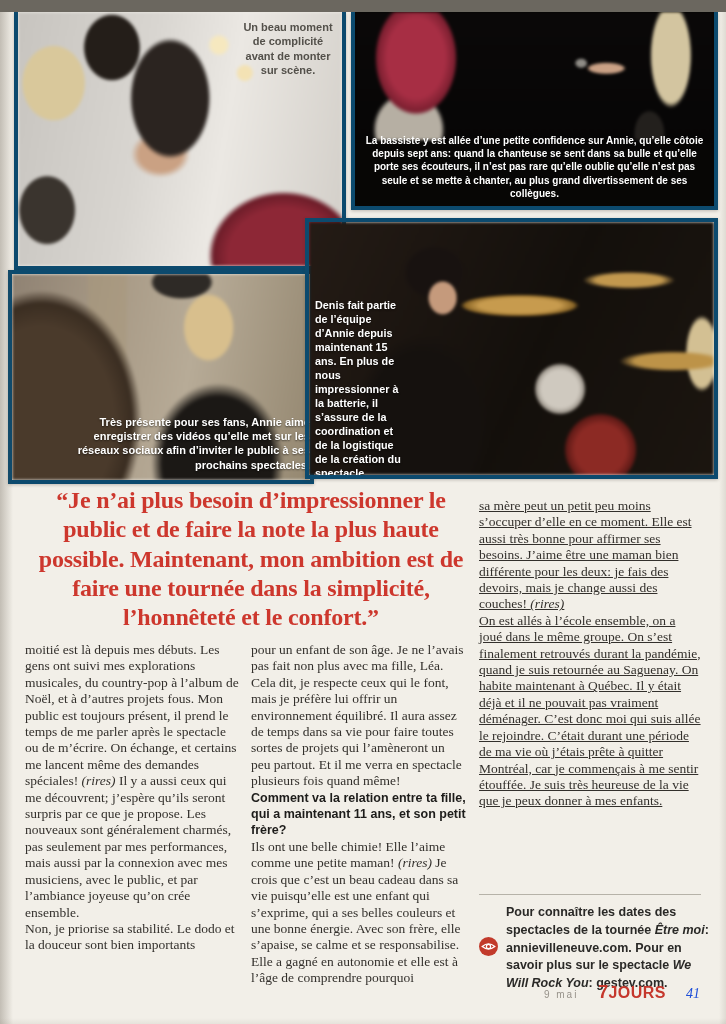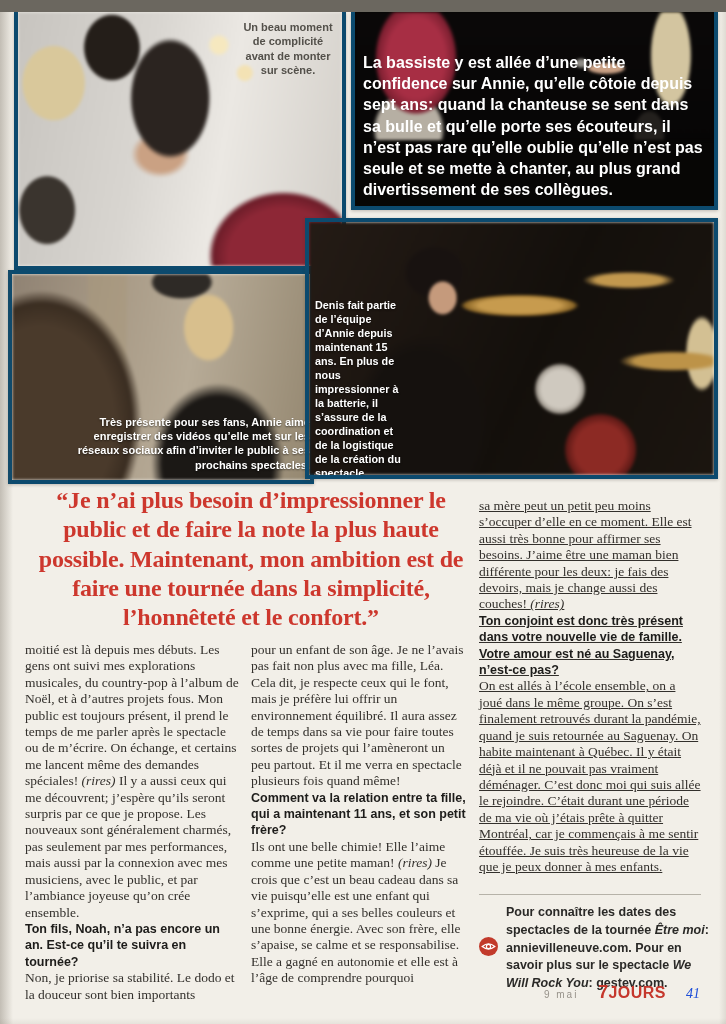--- a/index.html
+++ b/index.html
@@ -65,21 +65,21 @@
     height:128px;
     background:
       radial-gradient(52px 72px at 17% 36%, #a72e44 0 55%, #7c1f30 74%, rgba(124,31,48,0) 80%),
       radial-gradient(55px 58px at 15% 92%, #b6afa3 0 58%, rgba(182,175,163,0) 66%),
       radial-gradient(34px 85px at 88% 34%, #d3c5a0 0 55%, rgba(211,197,160,0) 62%),
       radial-gradient(24px 36px at 82% 95%, #23201d 0 58%, rgba(35,32,29,0) 66%),
       radial-gradient(9px 7px at 63% 40%, #8f8c86 0 58%, rgba(143,140,134,0) 70%),
       radial-gradient(30px 9px at 70% 44%, #caa185 0 55%, rgba(202,161,133,0) 66%),
       linear-gradient(#0a0808, #060505);
   }
-  .caption-concert{left:8px; right:8px; bottom:6px; font-size:16px; line-height:1.32; text-shadow:none;}
+  .caption-concert{left:8px; right:8px; bottom:6px; font-size:10px; line-height:1.32; text-shadow:none;text-align:center;}
 
   
   .photo-drums{left:305px; top:206px; width:405px; height:253px;}
   .photo-drums .art{
     background:
       radial-gradient(70px 13px at 52% 33%, #c79b4e 0 58%, #8a6526 78%, rgba(138,101,38,0) 85%),
       radial-gradient(58px 11px at 79% 23%, #c2984e 0 58%, rgba(194,152,78,0) 80%),
       radial-gradient(68px 13px at 90% 55%, #bd9348 0 58%, rgba(189,147,72,0) 80%),
       radial-gradient(34px 34px at 62% 66%, #cfc9bf 0 55%, #9d968c 70%, rgba(157,150,140,0) 76%),
       radial-gradient(46px 46px at 72% 90%, #8c2a24 0 55%, #5f1a16 74%, rgba(95,26,22,0) 80%),
@@ -152,31 +152,29 @@
 
   <div class="photo photo-drums">
     <div class="art"></div>
     <div class="caption caption-drums">Denis fait partie de l’équipe d’Annie depuis maintenant 15 ans. En plus de nous impressionner à la batterie, il s’assure de la coordination et de la logistique de la création du spectacle.</div>
   </div>
 
   <div class="pullquote">“Je n’ai plus besoin d’impressionner le public et de faire la note la plus haute possible. Maintenant, mon ambition est de faire une tournée dans la simplicité, l’honnêteté et le confort.”</div>
 
   <div class="col col-1">
       <p class="a"><span>moitié est là depuis mes débuts. Les gens ont suivi mes explorations musicales, du country-pop à l’album de Noël, et à d’autres projets fous. Mon public est toujours présent, il prend le temps de me parler après le spectacle ou de m’écrire. On échange, et certains me lancent même des demandes spéciales! </span><i>(rires)</i><span> Il y a aussi ceux qui me découvrent; j’espère qu’ils seront surpris par ce que je propose. Les nouveaux sont généralement charmés, pas seulement par mes performances, mais aussi par la connexion avec mes musiciens, avec le public, et par l’ambiance joyeuse qu’on crée ensemble.</span></p>
-      <p class="q"><span>Ton fils, Noah, n’a pas encore un an. Est-ce qu’il te suivra en tournée?</span></p>
       <p class="a"><span>Non, je priorise sa stabilité. Le dodo et la douceur sont bien importants</span></p>
     </div>
   <div class="col col-2">
       <p class="a"><span>pour un enfant de son âge. Je ne l’avais pas fait non plus avec ma fille, Léa. Cela dit, je respecte ceux qui le font, mais je préfère lui offrir un environnement équilibré. Il aura assez de temps dans sa vie pour faire toutes sortes de projets qui l’amèneront un peu partout. Et il me verra en spectacle plusieurs fois quand même!</span></p>
       <p class="q"><span>Comment va la relation entre ta fille, qui a maintenant 11 ans, et son petit frère?</span></p>
       <p class="a"><span>Ils ont une belle chimie! Elle l’aime comme une petite maman! </span><i>(rires)</i><span> Je crois que c’est un beau cadeau dans sa vie puisqu’elle est une enfant qui s’exprime, qui a ses belles couleurs et une bonne énergie. Avec son frère, elle s’apaise, se calme et se responsabilise. Elle a gagné en autonomie et elle est à l’âge de comprendre pourquoi</span></p>
     </div>
   <div class="col col-3">
       <p class="a"><span>sa mère peut un petit peu moins s’occuper d’elle en ce moment. Elle est aussi très bonne pour affirmer ses besoins. J’aime être une maman bien différente pour les deux: je fais des devoirs, mais je change aussi des couches! </span><i>(rires)</i></p>
-      <p class="q"><span>Ton conjoint est donc très présent dans votre nouvelle vie de famille. Votre amour est né au Saguenay, n’est-ce pas?</span></p>
       <p class="a"><span>On est allés à l’école ensemble, on a joué dans le même groupe. On s’est finalement retrouvés durant la pandémie, quand je suis retournée au Saguenay. On habite maintenant à Québec. Il y était déjà et il ne pouvait pas vraiment déménager. C’est donc moi qui suis allée le rejoindre. C’était durant une période de ma vie où j’étais prête à quitter Montréal, car je commençais à me sentir étouffée. Je suis très heureuse de la vie que je peux donner à mes enfants.</span></p>
     </div>
 
   <div class="divider"></div>
   <div class="promo">
     <span class="eye">
       <svg width="19" height="19" viewBox="0 0 19 19">
         <circle cx="9.5" cy="9.5" r="9.5" fill="#c23a2b"></circle>
         <path d="M3.2 9.5 Q9.5 4.4 15.8 9.5 Q9.5 14.6 3.2 9.5 Z" fill="none" stroke="#ffffff" stroke-width="1.3"></path>
         <circle cx="9.5" cy="9.5" r="2.1" fill="none" stroke="#ffffff" stroke-width="1.2"></circle>

